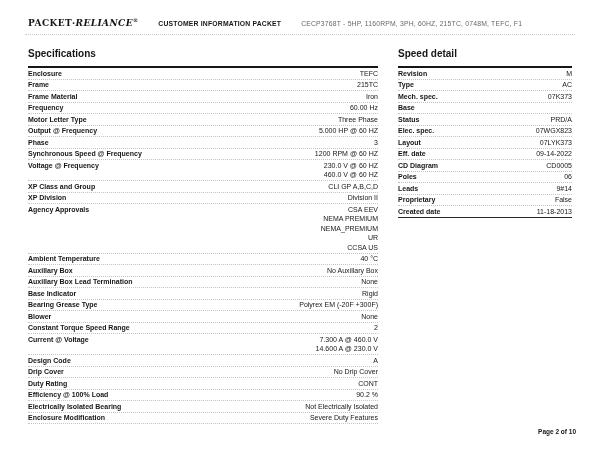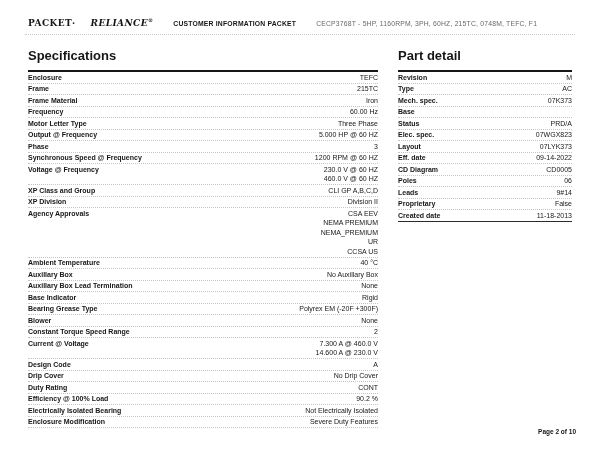--- a/index.html
+++ b/index.html
@@ -20,21 +20,21 @@
     gap: 20px;
     line-height: 10px;
   }
   .logo {
     font-family: "DejaVu Serif", serif;
     font-weight: bold;
     font-size: 9px;
     letter-spacing: 0.4px;
     white-space: nowrap;
   }
-  .logo .reliance { font-style: italic; margin-left: 15px; }
+  .logo .reliance { font-style: italic; }
   .logo .logo-mark { font-size: 5px; vertical-align: super; font-style: italic; }
   .doc-title {
     font-size: 6.8px;
     font-weight: bold;
     letter-spacing: 0.2px;
     white-space: nowrap;
   }
   .doc-subtitle {
     font-size: 6.8px;
     color: #686868;
@@ -48,21 +48,21 @@
   }
   
   .content {
     display: flex;
     padding: 13px 28px 0 28px;
     gap: 20px;
   }
   .col-left { width: 350px; flex: none; }
   .col-right { flex: 1; min-width: 0; }
   .section-title {
-    font-size: 13px;
+    font-size: 10px;
     font-weight: bold;
     margin: 0 0 7px 0;
   }
   .table { border-top: 2px solid #161616; }
   .spec-row {
     display: flex;
     justify-content: space-between;
     align-items: flex-start;
     border-bottom: 1px dotted #c4c4c4;
     padding: 0.5px 0;
@@ -258,21 +258,21 @@
           <div class="spec-row">
             <div class="spec-label">Enclosure Modification</div>
             <div class="spec-values">
               <div>Severe Duty Features</div>
             </div>
           </div>
         </div>
     </div>
 
     <div class="col-right">
-      <div class="section-title">Part detail</div>
+      <div class="section-title">Speed detail</div>
       <div class="table closed">
           <div class="spec-row">
             <div class="spec-label">Revision</div>
             <div class="spec-values">
               <div>M</div>
             </div>
           </div>
           <div class="spec-row">
             <div class="spec-label">Type</div>
             <div class="spec-values">

